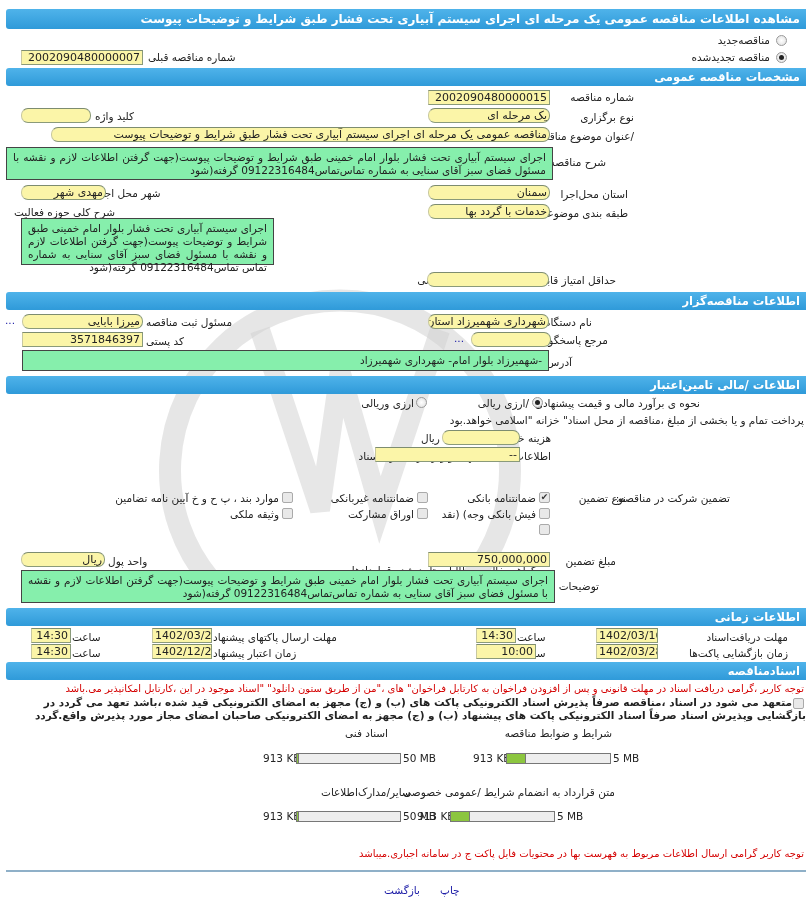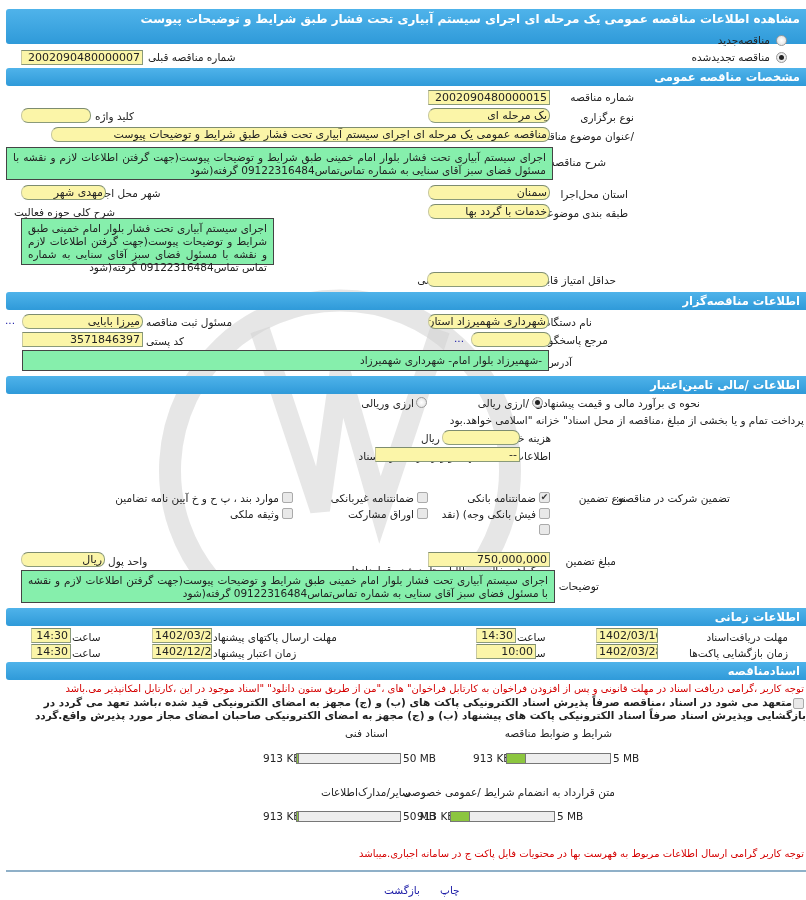--- a/index.html
+++ b/index.html
@@ -53,21 +53,21 @@
   .watermark { position: absolute; left: 140px; top: 250px; width: 400px; height: 360px; pointer-events: none; }
 </style>
 </head>
 <body>
 
 <svg class="watermark" viewBox="0 0 400 360">
   <path d="M70 330 A170 170 0 1 1 330 330" fill="none" stroke="#d6d6d6" stroke-width="22" opacity="0.6"></path>
   <path d="M120 80 L180 260 L200 120 L240 260 L300 80" fill="none" stroke="#cfcfcf" stroke-width="20" opacity="0.5"></path>
 </svg>
 
-<div class="bar" style="top:9px;height:35px;line-height:21px;font-size:12px;">مشاهده اطلاعات مناقصه  عمومی یک  مرحله ای اجرای سیستم آبیاری تحت فشار طبق شرایط و توضیحات پیوست</div>
+<div class="bar" style="top:9px;height:20px;line-height:21px;font-size:12px;">مشاهده اطلاعات مناقصه  عمومی یک  مرحله ای اجرای سیستم آبیاری تحت فشار طبق شرایط و توضیحات پیوست</div>
 
 <span class="radio" style="right:19px;top:35px;"></span>
 <span class="lbl" style="right:36px;top:34px;">مناقصه‌جدید</span>
 <span class="radio on" style="right:19px;top:52px;"></span>
 <span class="lbl" style="right:36px;top:51px;">مناقصه تجدیدشده</span>
 <span class="lbl" style="left:148px;top:51px;">شماره  مناقصه قبلی</span>
 <div class="fld ltr" style="left:21px;top:50px;width:122px;">2002090480000007</div>
 
 <div class="bar" style="top:68px;">مشخصات مناقصه عمومی</div>
 <span class="lbl" style="right:172px;top:91px;">شماره مناقصه</span>

